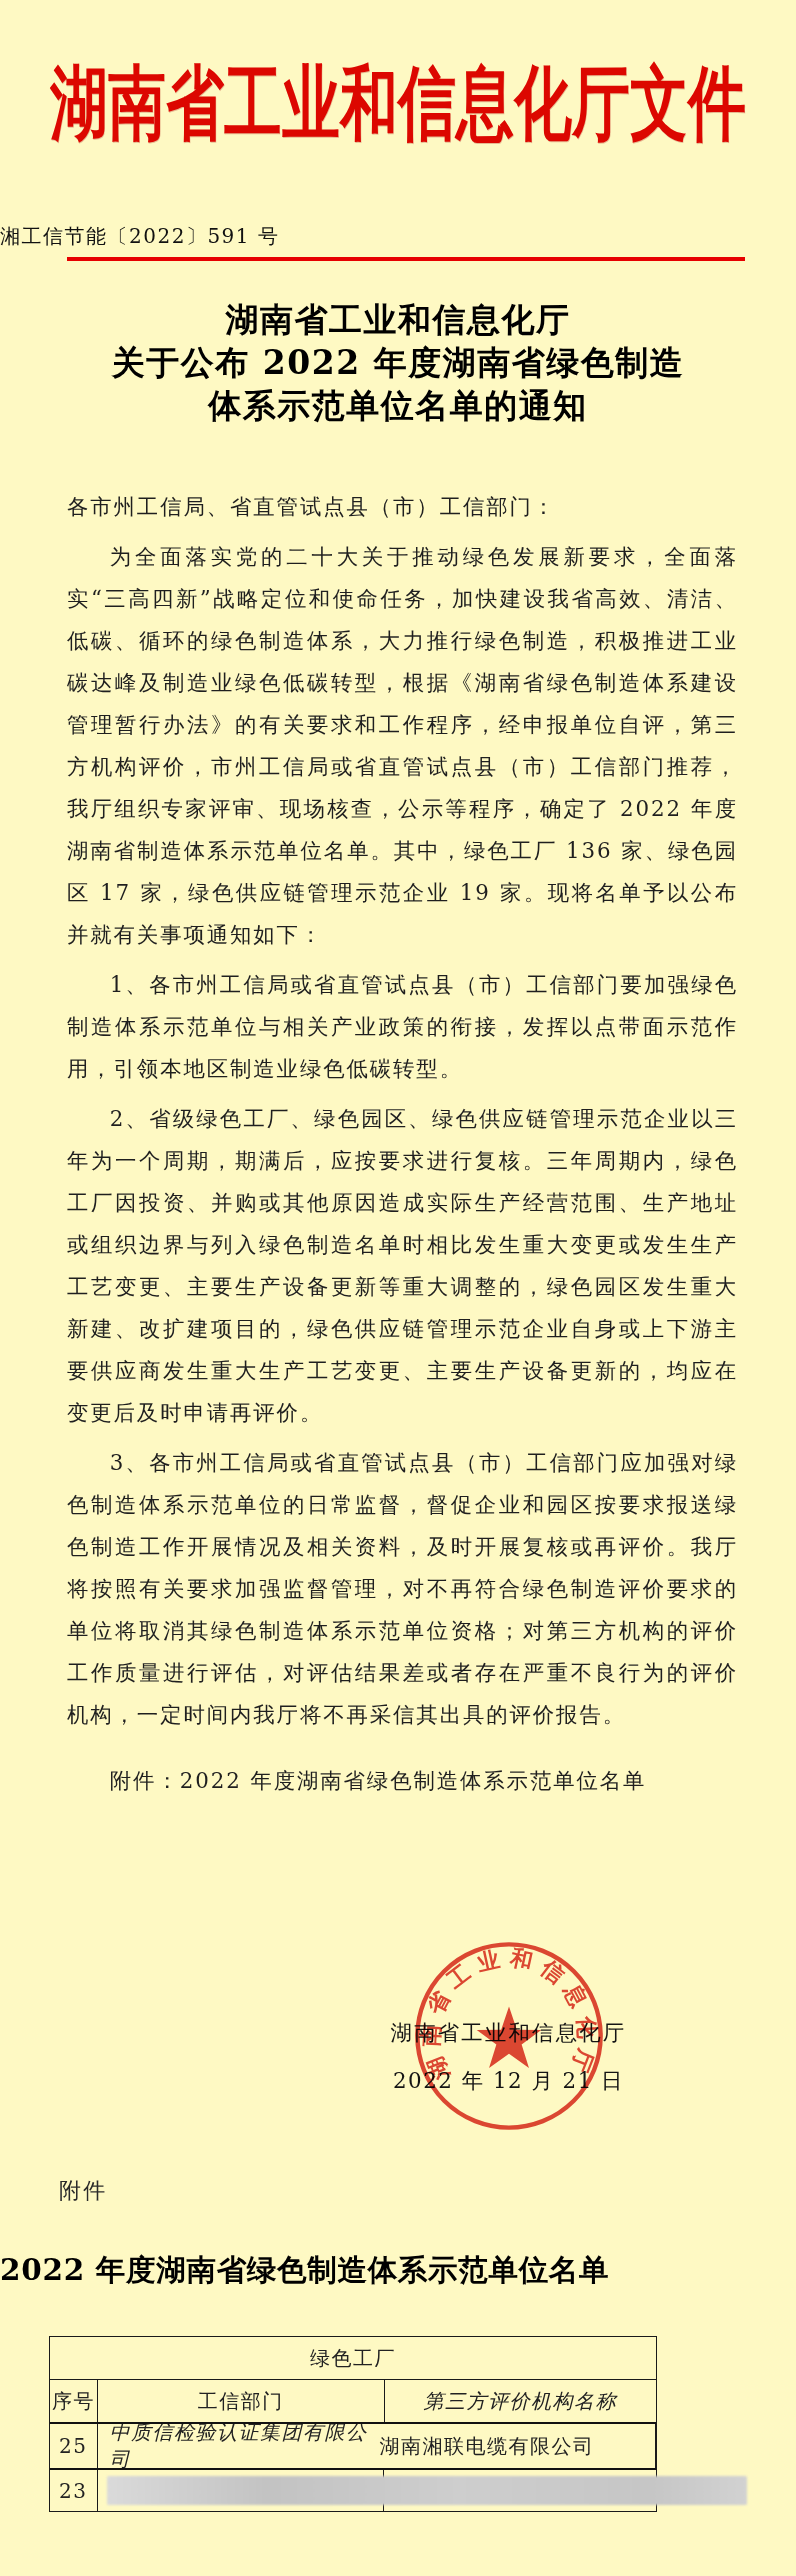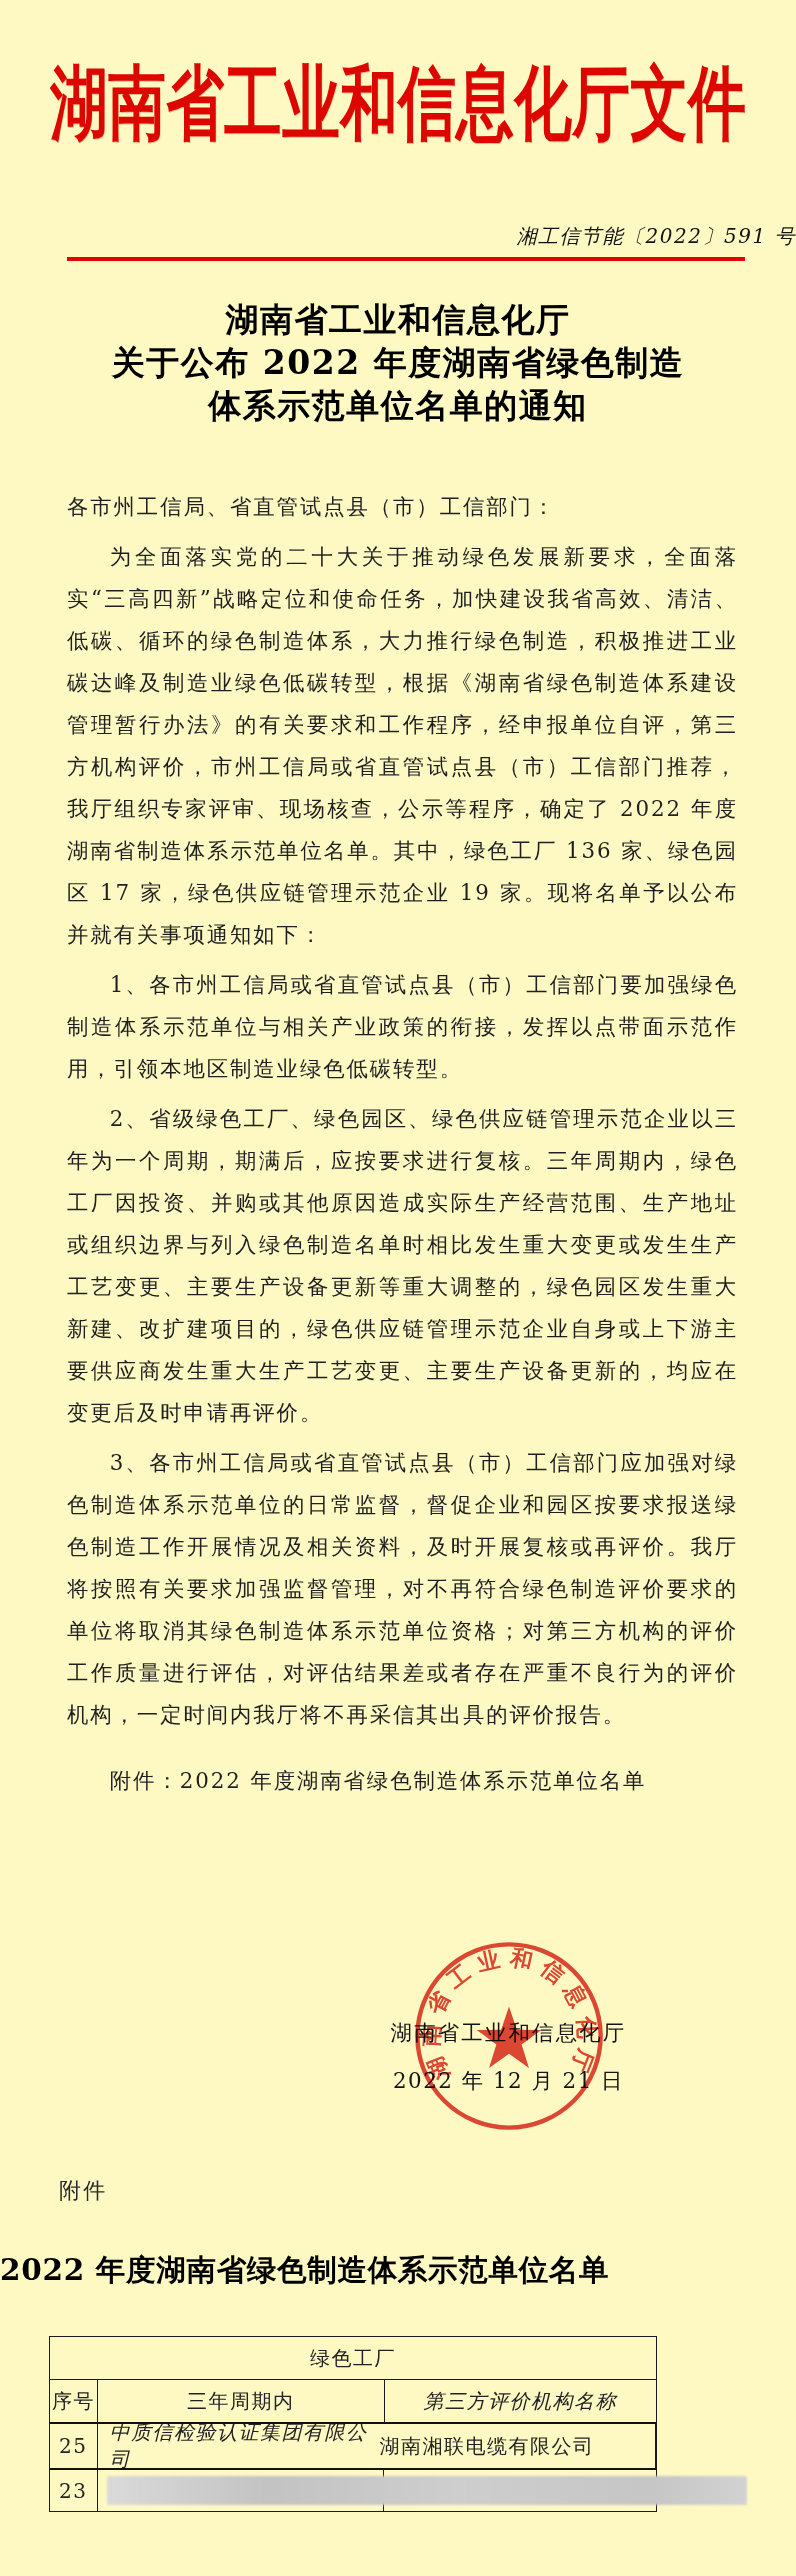--- a/index.html
+++ b/index.html
@@ -18,21 +18,21 @@
   }
   .banner-text{
     font-size:81px;font-weight:bold;color:#dc0700;
     white-space:nowrap;letter-spacing:0.7px;
     transform:scaleX(0.71);transform-origin:center center;
     text-shadow:0.7px 0.7px 0 rgba(160,0,0,.25);
   }
   
   .doc-number{
     position:absolute;top:223px;left:0;width:796px;
-    text-align:right;font-size:20px;letter-spacing:1.5px;color:#111;font-style:italic;
+    text-align:left;font-size:20px;letter-spacing:1.5px;color:#111;
   }
   
   .red-rule{
     position:absolute;top:257px;left:67px;width:678px;height:3.7px;
     background:#e60000;
   }
   
   .notice-title{
     position:absolute;top:298px;left:0;width:796px;
     text-align:center;font-weight:bold;color:#000;
@@ -145,21 +145,21 @@
     </text>
   </svg>
 
   <div class="attach-label">附件</div>
   <div class="attach-title">2022 年度湖南省绿色制造体系示范单位名单</div>
 
   <div class="gf-table">
     <div class="t-row t-section">绿色工厂</div>
     <div class="t-row t-head">
       <div class="t-cell c1">序号</div>
-      <div class="t-cell c2">三年周期内</div>
+      <div class="t-cell c2">工信部门</div>
       <div class="t-cell c3">第三方评价机构名称</div>
     </div>
     <div class="t-row t-r25">
       <div class="t-cell c1 num">25</div>
       <div class="t-cell c3">中质信检验认证集团有限公司</div>
       <div class="t-cell c2">湖南湘联电缆有限公司</div>
     </div>
     <div class="t-row t-r26">
       <div class="t-cell c1 num">23</div>
       <div class="t-cell c2"></div>

